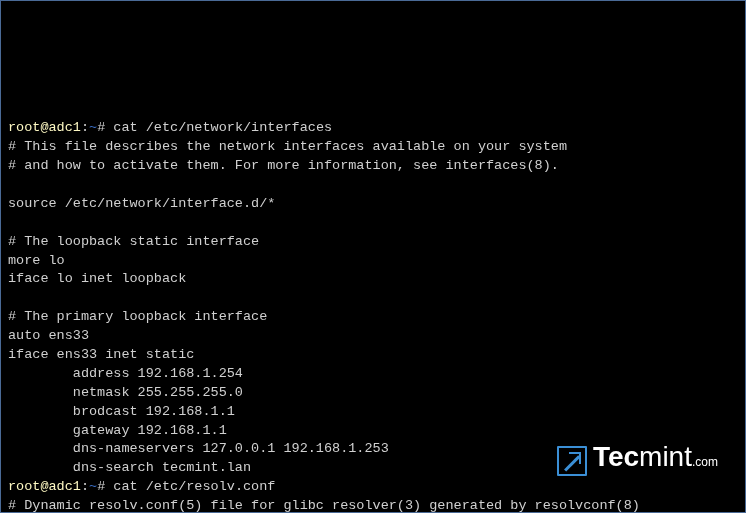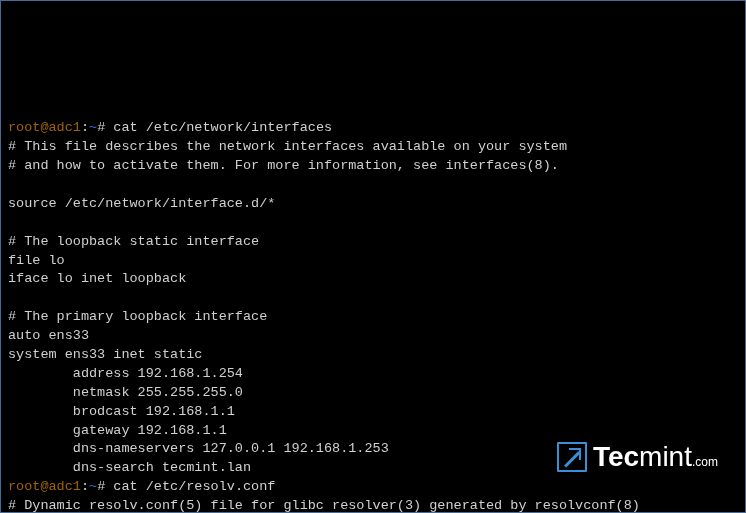--- a/index.html
+++ b/index.html
@@ -9,37 +9,37 @@
       font-family: "Courier New", Courier, monospace;
       font-size: 13.5px;
       line-height: 1.4;
       width: 746px;
       height: 513px;
       overflow: hidden;
       position: relative;
       padding: 6px 8px;
       white-space: pre;
     }
-    .prompt-root { color: #a16207; }
+    .prompt-root { color: #fef9c3; }
     .prompt-colon { color: #d0d0d0; }
     .prompt-path { color: #3b6fc7; }
     .prompt-hash { color: #d0d0d0; }
     .cmd { color: #d0d0d0; margin-top: 20px; }
     .out { color: #d0d0d0; margin-top: 25px; }
     .watermark {
       position: absolute;
       right: 28px;
       bottom: 18px;
       text-align: right;
       color: #fff;
       pointer-events: none;
     }
     .watermark .row1 {
       display: flex;
-      align-items: center;
+      align-items: flex-end;
       gap: 6px;
       justify-content: flex-end;
     }
     .watermark .logo-icon {
       width: 30px;
       height: 30px;
       border: 2.5px solid #3b8fd6;
       border-radius: 1px;
       position: relative;
       display: inline-block;
@@ -92,26 +92,26 @@
 
 <div class="border"></div>
 
 <div><span class="prompt-root">root@adc1</span><span class="prompt-colon">:</span><span class="prompt-path">~</span><span class="prompt-hash">#</span> <span class="cmd">cat /etc/network/interfaces</span>
 <span class="out"># This file describes the network interfaces available on your system</span>
 <span class="out"># and how to activate them. For more information, see interfaces(8).</span>
 <span class="out"></span>
 <span class="out">source /etc/network/interface.d/*</span>
 <span class="out"></span>
 <span class="out"># The loopback static interface</span>
-<span class="out">file lo</span>
+<span class="out">more lo</span>
 <span class="out">iface lo inet loopback</span>
 <span class="out"></span>
 <span class="out"># The primary loopback interface</span>
 <span class="out">auto ens33</span>
-<span class="out">system ens33 inet static</span>
+<span class="out">iface ens33 inet static</span>
 <span class="out">        address 192.168.1.254</span>
 <span class="out">        netmask 255.255.255.0</span>
 <span class="out">        brodcast 192.168.1.1</span>
 <span class="out">        gateway 192.168.1.1</span>
 <span class="out">        dns-nameservers 127.0.0.1 192.168.1.253</span>
 <span class="out">        dns-search tecmint.lan</span>
 <span class="prompt-root">root@adc1</span><span class="prompt-colon">:</span><span class="prompt-path">~</span><span class="prompt-hash">#</span> <span class="cmd">cat /etc/resolv.conf</span>
 <span class="out"># Dynamic resolv.conf(5) file for glibc resolver(3) generated by resolvconf(8)</span>
 
 

